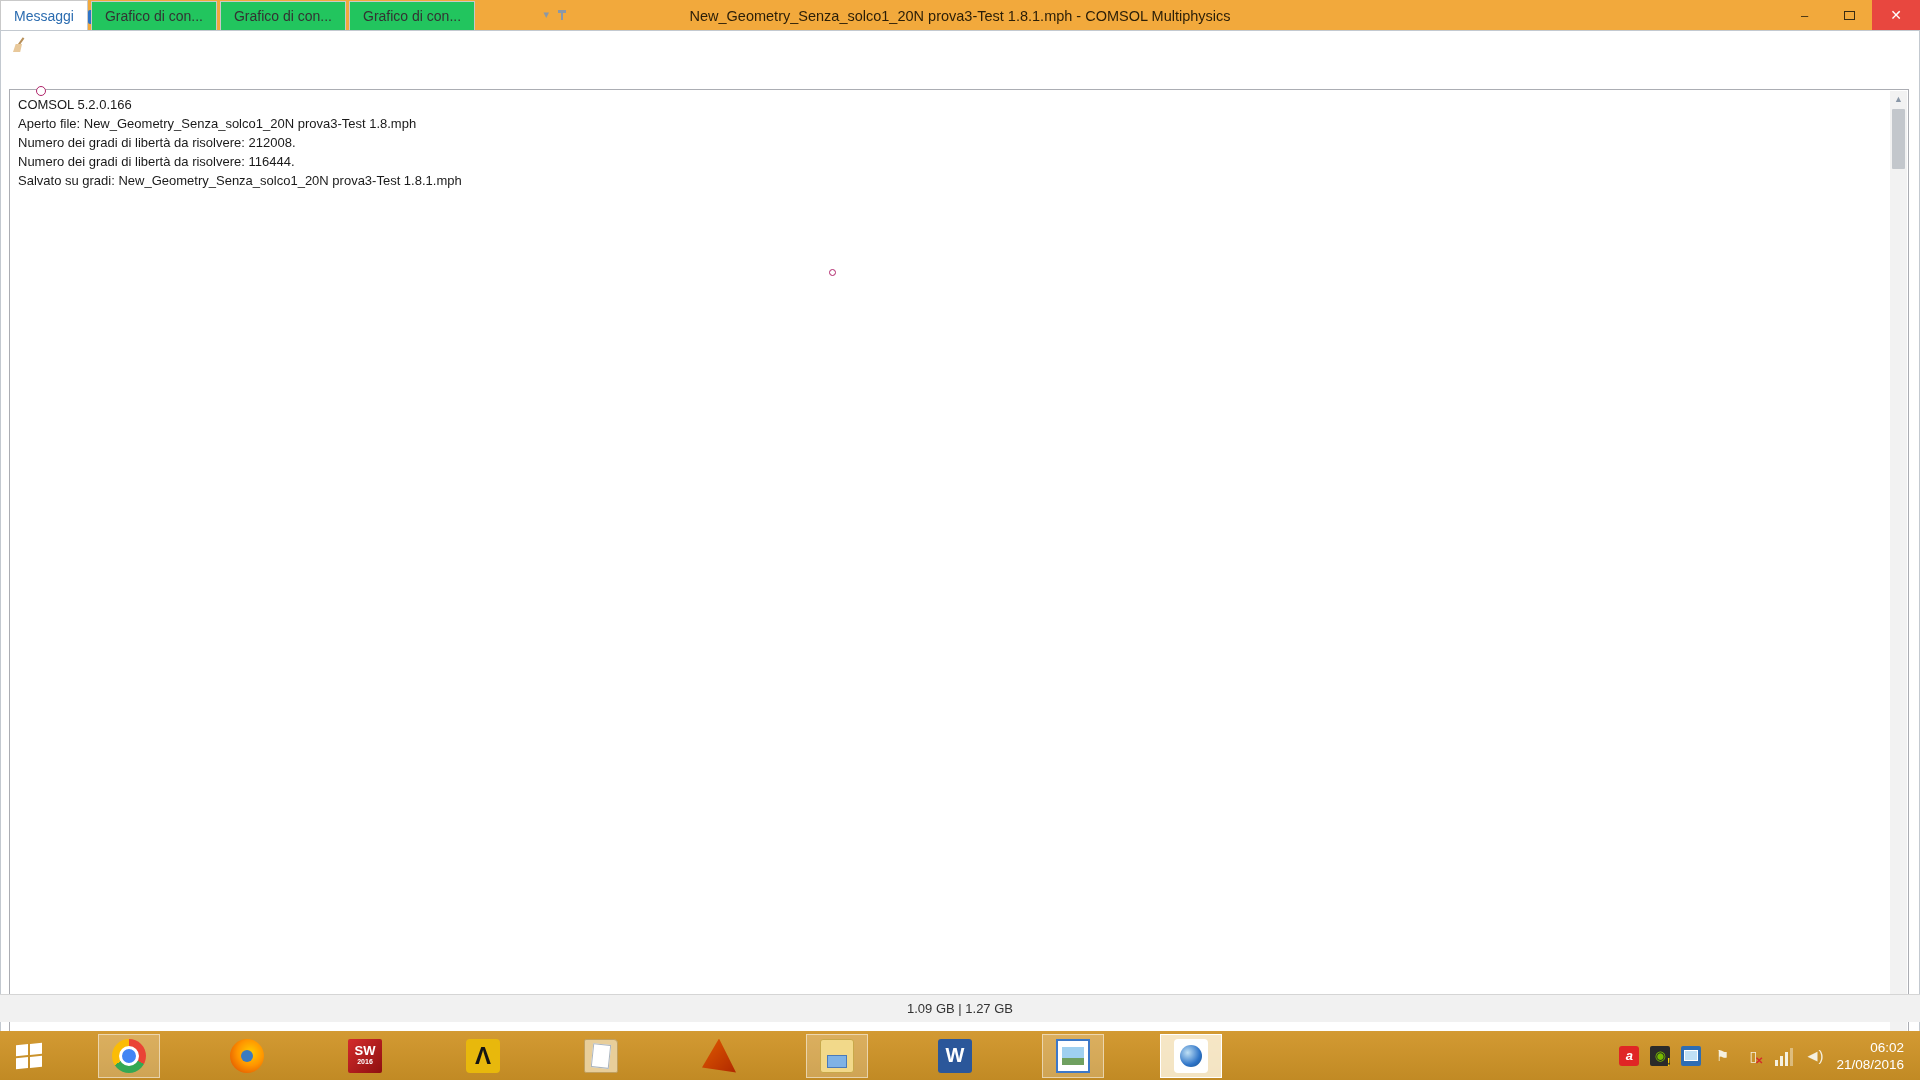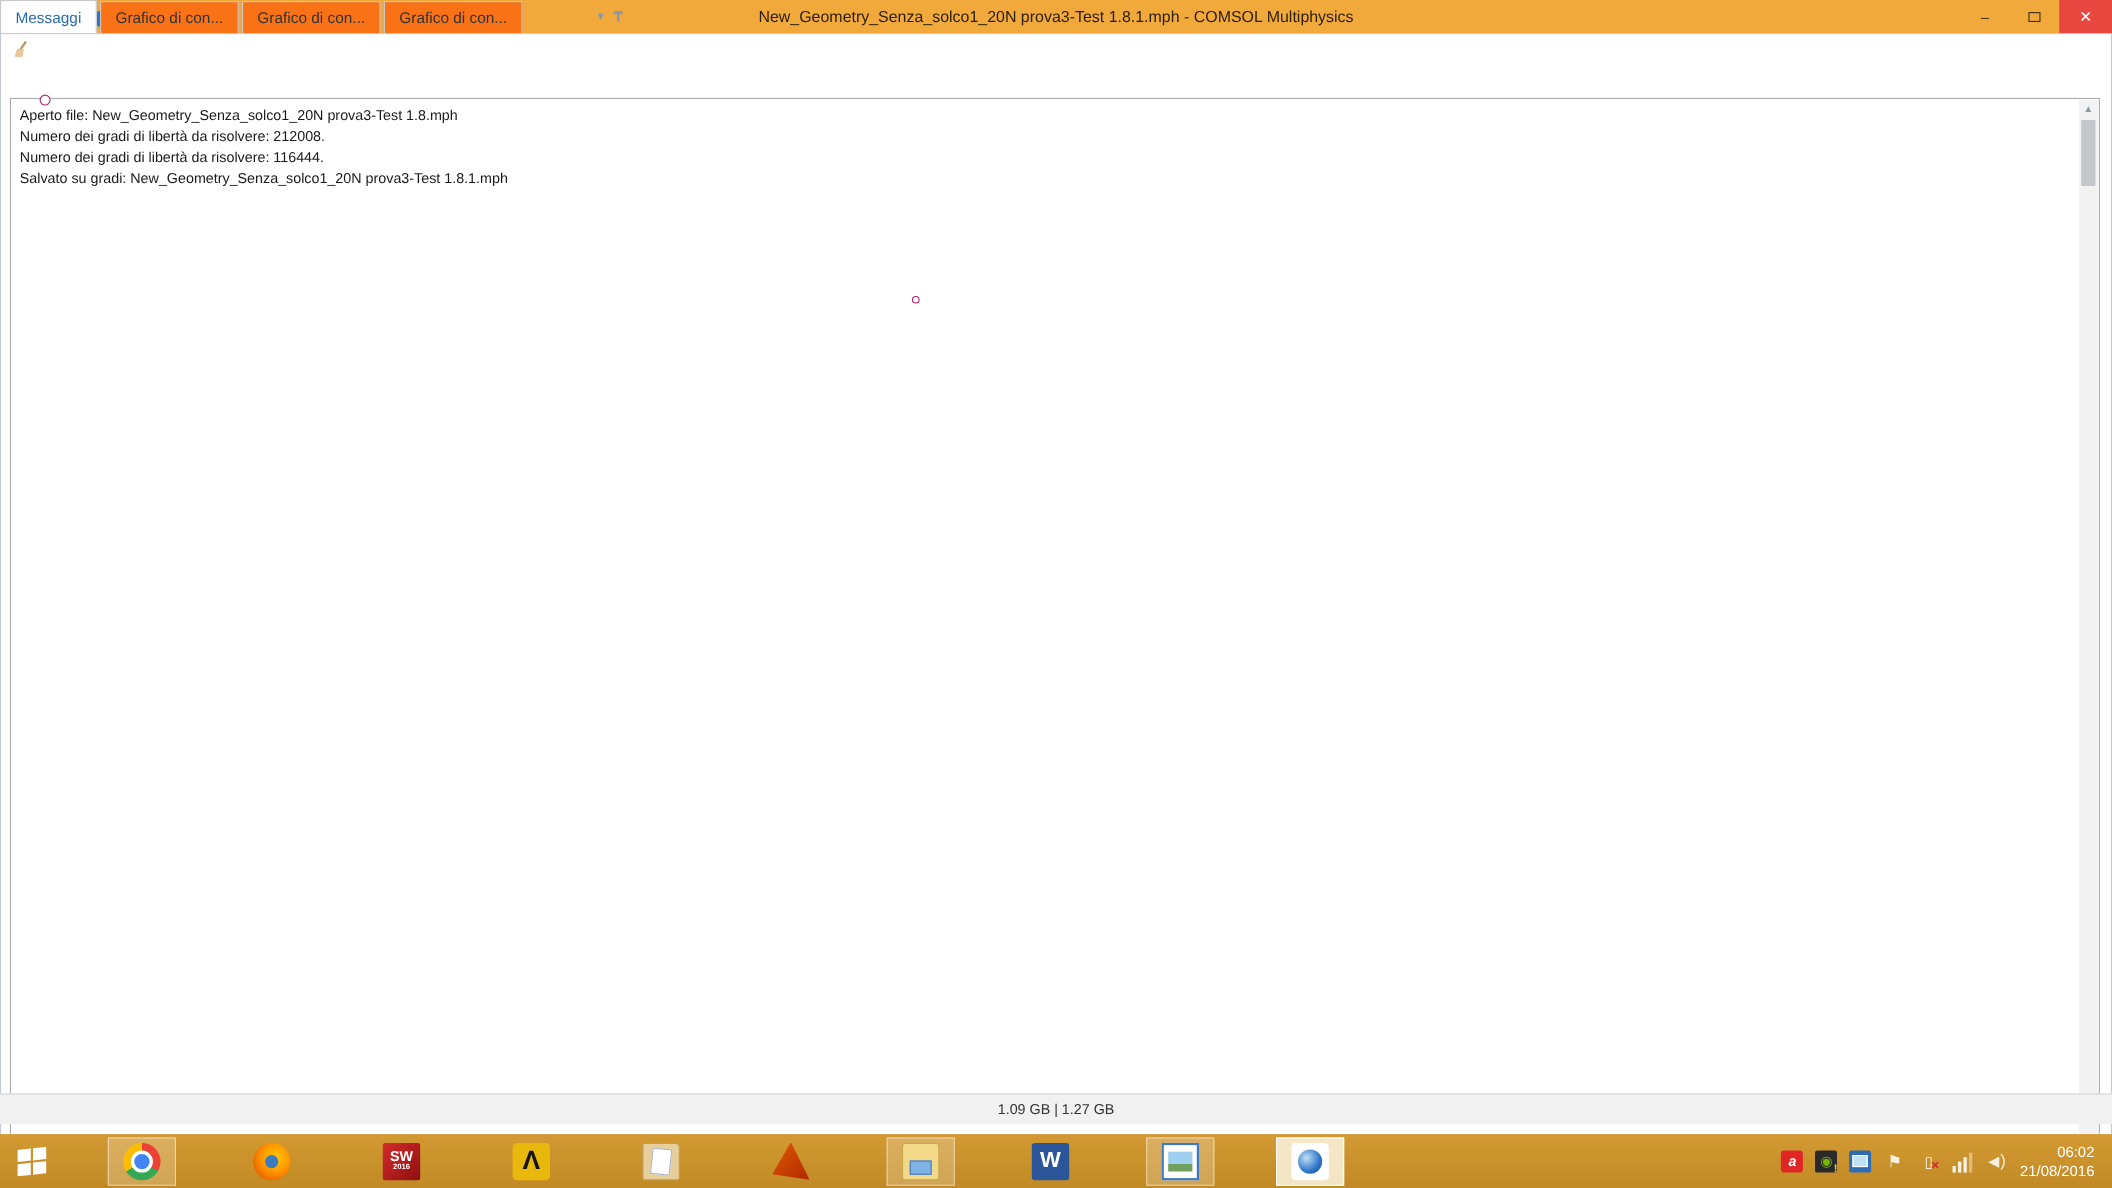--- a/index.html
+++ b/index.html
@@ -170,21 +170,21 @@
   .plus-ico{color:#2E74C8;font-size:17px;font-weight:bold;}
   .play-combo{position:relative;width:16px;height:14px;}
   .play-combo::before{content:"▶";position:absolute;left:0;top:-2px;color:#3CA43C;font-size:12px;}
   .play-combo::after{content:"◀";position:absolute;left:6px;top:3px;color:#C2186A;font-size:10px;}
   .checkbox{width:15px;height:15px;border:1px solid #8A9199;background:#fff;flex:none;}
   .unit{margin-left:8px;}
   
   #graphics-panel{left:1338px;top:186px;width:572px;height:592px;border:none;background:none;}
   .gtabs{display:flex;height:30px;align-items:flex-end;gap:3px;position:relative;}
   .gtab{height:29px;padding:0 13px;display:flex;align-items:center;font-size:14px;color:#333;
-    background:#f97316;border:1px solid #C9C9C9;border-bottom:none;white-space:nowrap;}
+    background:#22c55e;border:1px solid #C9C9C9;border-bottom:none;white-space:nowrap;}
   .gtab.active{background:#fff;color:#2B6CB0;height:30px;}
   .gtab-right{position:absolute;right:4px;top:8px;display:flex;gap:7px;align-items:center;color:#8A98A8;font-size:11px;}
   .gbody{position:absolute;left:0;top:30px;right:0;bottom:0;background:#fff;border:1px solid #C3C9D0;}
   .gtoolbar{height:30px;border-bottom:1px solid #E2E6EA;display:flex;align-items:center;gap:4px;padding-left:6px;}
   .gtool{width:26px;height:24px;display:flex;align-items:center;justify-content:center;}
   .gtool.bordered{border:1px solid #7FB0D8;background:#EAF3FB;}
   .gtool-sep{width:1px;height:18px;background:#D8DCE0;margin:0 3px;}
   .gplot{position:absolute;left:0;top:31px;right:0;bottom:0;background:#fff;}
   .gplot-logo{position:absolute;right:10px;top:10px;width:18px;height:18px;border-radius:4px;
     background:radial-gradient(circle at 35% 35%,#BFE0F5,#2E74C8 65%,#174E86);border:1px solid #9AB8D0;}
@@ -881,20 +881,21 @@
       <div class="gtab">Registro della soluzione</div>
       <div class="gtab">Evaluation 2D</div>
       <div class="gtab-right">
       <span class="pin"></span>
       <span>✕</span>
     </div>
   </div>
   <div class="mbody">
     <div class="broom"></div>
     <div class="logbox" id="logbox">
+      <div>COMSOL 5.2.0.166</div>
         <div>Aperto file: New_Geometry_Senza_solco1_20N prova3-Test 1.8.mph</div>
         <div>Numero dei gradi di libertà da risolvere: 212008.</div>
         <div>Numero dei gradi di libertà da risolvere: 116444.</div>
         <div>Salvato su gradi: New_Geometry_Senza_solco1_20N prova3-Test 1.8.1.mph</div>
         <div class="vscroll">
         <div class="arr up">▲</div>
         <div class="thumb"></div>
         <div class="arr down">▼</div>
       </div>
     </div>

